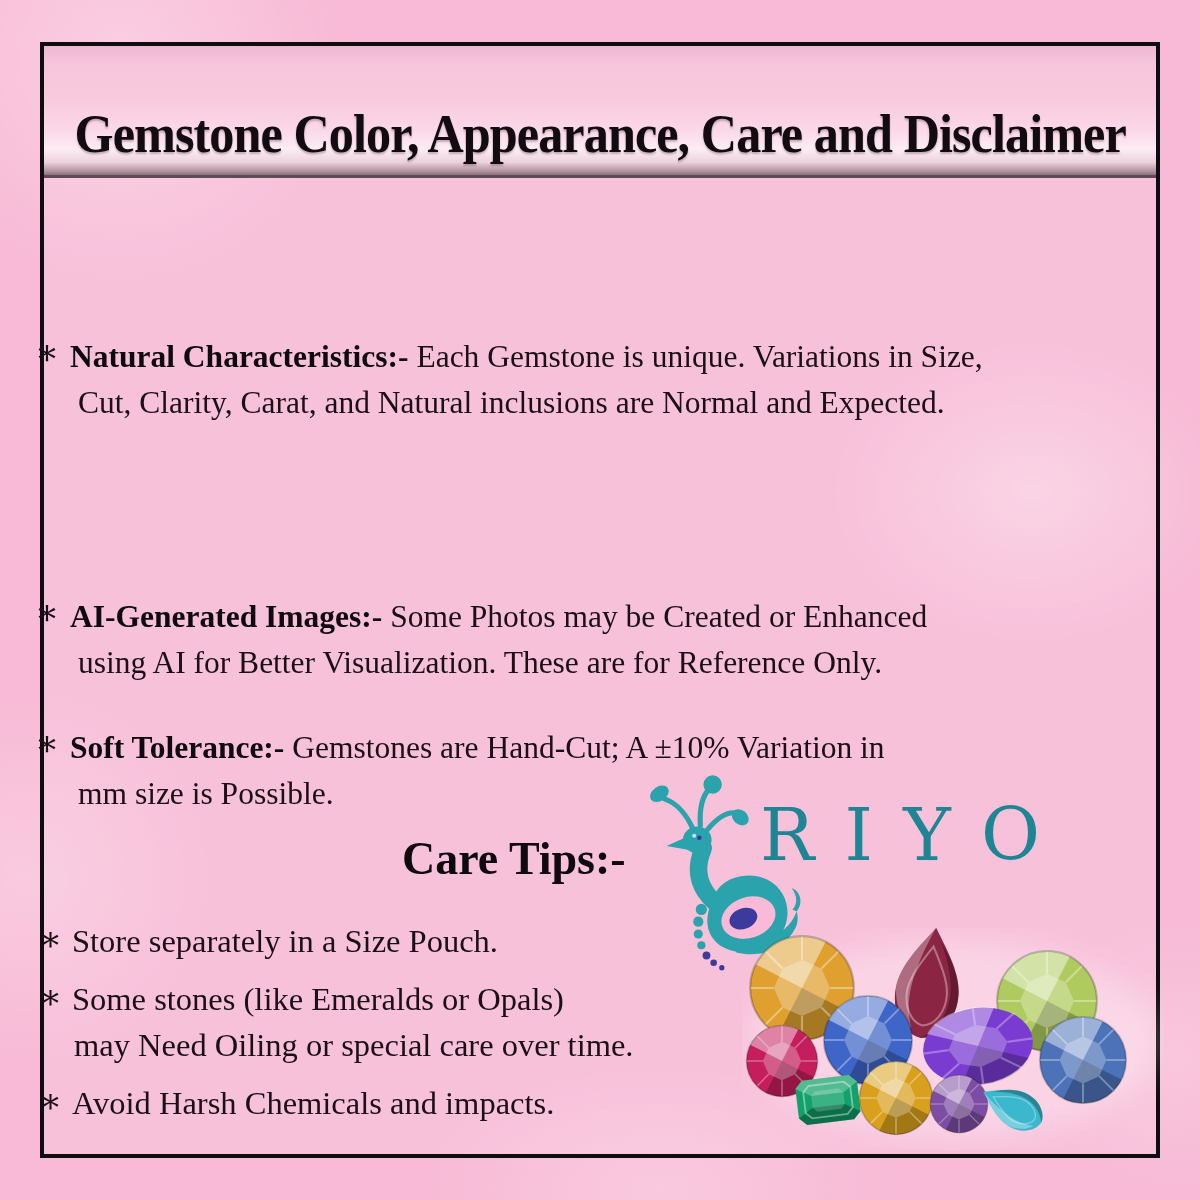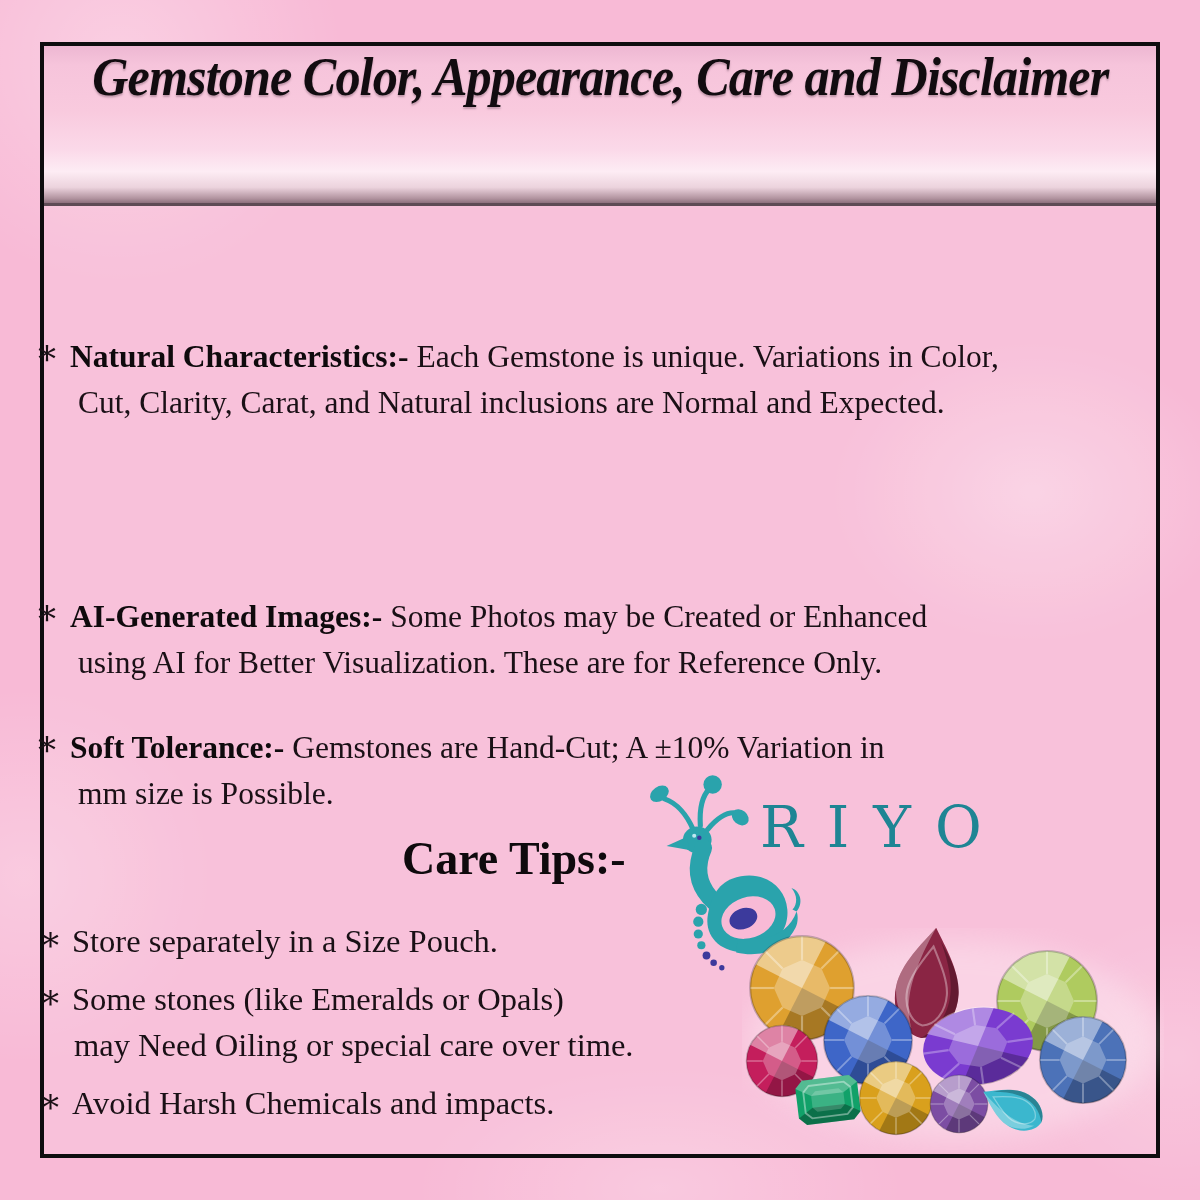--- a/index.html
+++ b/index.html
@@ -15,28 +15,27 @@
       radial-gradient(circle 270px at 2% 73%, rgba(255,255,255,0.24), rgba(255,255,255,0) 70%),
       radial-gradient(ellipse 340px 170px at 55% 99%, rgba(255,255,255,0.22), rgba(255,255,255,0) 72%),
       radial-gradient(circle 200px at 98% 88%, rgba(255,255,255,0.18), rgba(255,255,255,0) 70%);
   }
   .frame{
     position:absolute;left:40px;top:42px;width:1120px;height:1116px;
     box-sizing:border-box;border:4px solid #0e0d0f;
     background:rgba(255,255,255,0.10);
   }
   .titlebar{
-    position:absolute;left:0;top:0;width:100%;height:160px;
+    position:absolute;left:0;top:0;width:100%;height:132px;
     box-sizing:border-box;
-    display:flex;align-items:flex-start;justify-content:center;
+    display:flex;align-items:flex-end;justify-content:center;
     background:linear-gradient(180deg,
       #edb7d2 0%, #f6c4db 12%, #f9cade 42%, #fbd9e9 66%,
       #fdecf4 80%, #ecd3dd 90%, #b294a0 97%, #8d707d 100%);
     border-bottom:3px solid #5e4b55;
-    font-style:italic;
   }
   .title{
     font-weight:bold;font-size:54px;color:#120c10;
     white-space:nowrap;letter-spacing:-1px;
     transform:scaleX(0.93);transform-origin:50% 50%;
     padding-bottom:10px;
     text-shadow:0 2px 2px rgba(90,60,75,0.35);
   }
   .bullet{
     position:absolute;left:14px;right:24px;margin:0;
@@ -50,42 +49,42 @@
   }
   .blabel{font-weight:bold;color:#0f0a0d;}
   .btext{white-space:pre-line;}
   .care-heading{
     position:absolute;left:358px;top:786px;margin:0;
     font-size:46px;font-weight:bold;color:#0f0a0d;white-space:nowrap;
   }
   .peacock{position:absolute;left:598px;top:718px;width:174px;height:210px;}
   .brand{
     position:absolute;left:716px;top:750px;margin:0;
-    font-family:"DejaVu Serif",serif;font-size:57px;line-height:1.1;
+    font-family:"DejaVu Serif",serif;font-size:72px;line-height:1.1;
     letter-spacing:0.42em;white-space:nowrap;
   }
   .tips{position:absolute;left:14px;top:872px;width:672px;}
   .tip{
     margin:0 0 12px 0;font-size:32.5px;line-height:46px;color:#1a1016;
     padding-left:16px;text-indent:-16px;
   }
   .tip .star{font-size:34px;margin-right:13px;}
   .gems{position:absolute;left:698px;top:882px;width:422px;height:222px;}
 </style>
 </head>
 <body>
 
 <div class="frame">
 
   <div class="titlebar">
     <div class="title">Gemstone Color, Appearance, Care and Disclaimer</div>
   </div>
 
 
-  <p class="bullet b2"><span class="star">*</span><b class="blabel">Natural Characteristics:-</b> <span class="btext">Each Gemstone is unique. Variations in Color,
+  <p class="bullet b2"><span class="star">*</span><b class="blabel">Natural Characteristics:-</b> <span class="btext">Each Gemstone is unique. Variations in Size,
 Cut, Clarity, Carat, and Natural inclusions are Normal and Expected.</span></p>
 
 
   <p class="bullet b4"><span class="star">*</span><b class="blabel">AI-Generated Images:-</b> <span class="btext">Some Photos may be Created or Enhanced
 using AI for Better Visualization. These are for Reference Only.</span></p>
 
   <p class="bullet b5"><span class="star">*</span><b class="blabel">Soft Tolerance:-</b> <span class="btext">Gemstones are Hand-Cut; A ±10% Variation in
 mm size is Possible.</span></p>
 
   <p class="care-heading">Care Tips:-</p>

